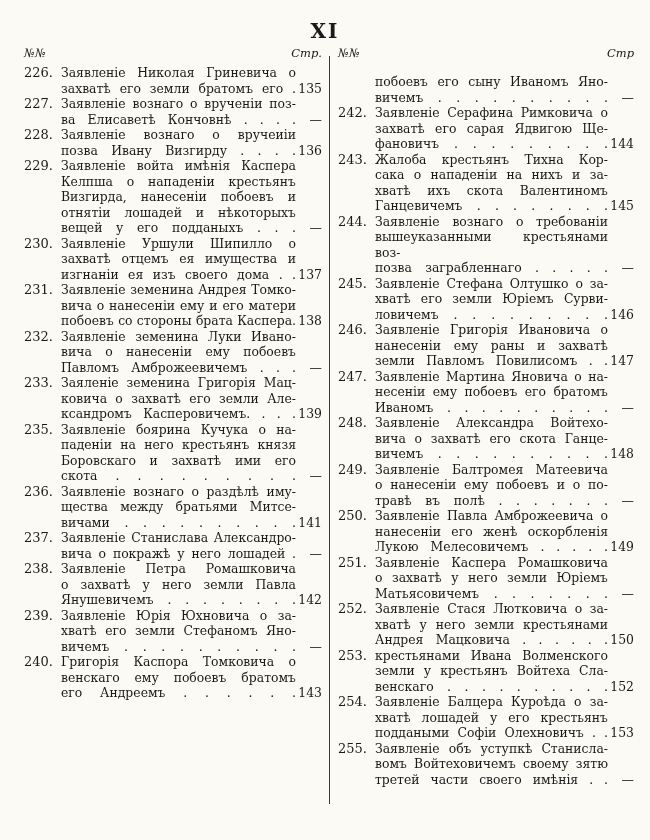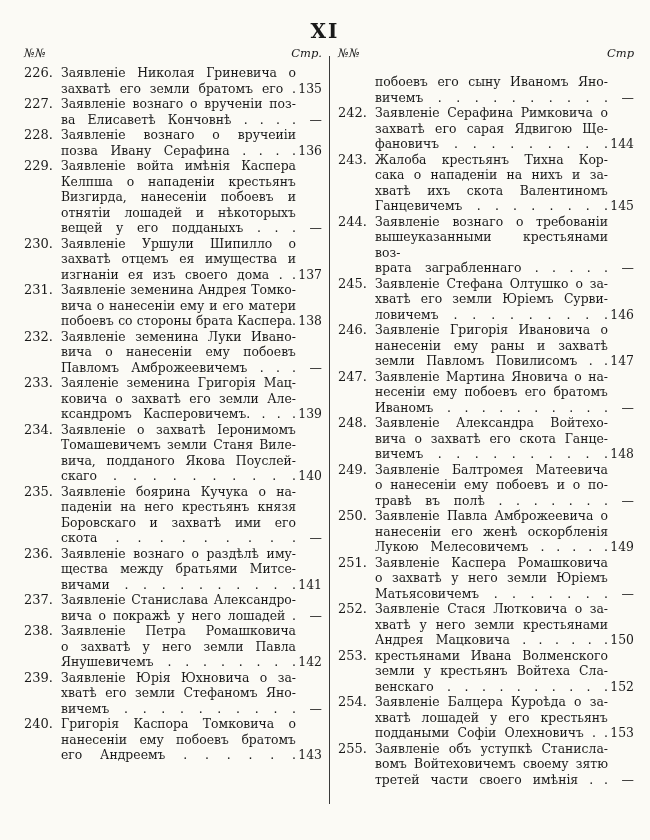--- a/index.html
+++ b/index.html
@@ -65,21 +65,21 @@
       </div>
       <div class="entry">
         <span class="num">227.</span>
         <div class="line">Заявленіе вознаго о врученіи поз-</div>
         <div class="line">ва Елисаветѣ Кончовнѣ . . . .</div>
         <span class="pg">—</span>
       </div>
       <div class="entry">
         <span class="num">228.</span>
         <div class="line">Заявленіе вознаго о вручеиіи</div>
-        <div class="line">позва Ивану Серафина . . . .</div>
+        <div class="line">позва Ивану Визгирду . . . .</div>
         <span class="pg">136</span>
       </div>
       <div class="entry">
         <span class="num">229.</span>
         <div class="line">Заявленіе войта имѣнія Каспера</div>
         <div class="line">Келпша о нападеніи крестьянъ</div>
         <div class="line">Визгирда, нанесеніи побоевъ и</div>
         <div class="line">отнятіи лошадей и нѣкоторыхъ</div>
         <div class="line">вещей у его подданыхъ . . .</div>
         <span class="pg">—</span>
@@ -106,28 +106,20 @@
         <span class="pg">—</span>
       </div>
       <div class="entry">
         <span class="num">233.</span>
         <div class="line">Заяленіе земенина Григорія Мац-</div>
         <div class="line">ковича о захватѣ его земли Але-</div>
         <div class="line">ксандромъ Касперовичемъ. . . .</div>
         <span class="pg">139</span>
       </div>
       <div class="entry">
-        <span class="num">234.</span>
-        <div class="line">Заявленіе о захватѣ Іеронимомъ</div>
-        <div class="line">Томашевичемъ земли Станя Виле-</div>
-        <div class="line">вича, подданого Якова Поуслей-</div>
-        <div class="line">скаго . . . . . . . . . .</div>
-        <span class="pg">140</span>
-      </div>
-      <div class="entry">
         <span class="num">235.</span>
         <div class="line">Заявленіе боярина Кучука о на-</div>
         <div class="line">паденіи на него крестьянъ князя</div>
         <div class="line">Боровскаго и захватѣ ими его</div>
         <div class="line">скота . . . . . . . . .</div>
         <span class="pg">—</span>
       </div>
       <div class="entry">
         <span class="num">236.</span>
         <div class="line">Заявленіе вознаго о раздѣлѣ иму-</div>
@@ -151,21 +143,21 @@
       <div class="entry">
         <span class="num">239.</span>
         <div class="line">Заявленіе Юрія Юхновича о за-</div>
         <div class="line">хватѣ его земли Стефаномъ Яно-</div>
         <div class="line">вичемъ . . . . . . . . . .</div>
         <span class="pg">—</span>
       </div>
       <div class="entry">
         <span class="num">240.</span>
         <div class="line">Григорія Каспора Томковича о</div>
-        <div class="line">нанесеніи ему побоевъ братомъ</div>
+        <div class="line">венскаго ему побоевъ братомъ</div>
         <div class="line">его Андреемъ . . . . . .</div>
         <span class="pg">143</span>
       </div>
     </div>
 </div>
 
 <div class="column" id="col-right">
   <div class="col-header">
     <span>№№</span>
     <span>Стр</span>
@@ -188,21 +180,21 @@
         <div class="line">Жалоба крестьянъ Тихна Кор-</div>
         <div class="line">сака о нападеніи на нихъ и за-</div>
         <div class="line">хватѣ ихъ скота Валентиномъ</div>
         <div class="line">Ганцевичемъ . . . . . . . .</div>
         <span class="pg">145</span>
       </div>
       <div class="entry">
         <span class="num">244.</span>
         <div class="line">Заявленіе вознаго о требованіи</div>
         <div class="line">вышеуказанными крестьянами воз-</div>
-        <div class="line">врата заграбленнаго . . . . .</div>
+        <div class="line">позва заграбленнаго . . . . .</div>
         <span class="pg">—</span>
       </div>
       <div class="entry">
         <span class="num">245.</span>
         <div class="line">Заявленіе Стефана Олтушко о за-</div>
         <div class="line">хватѣ его земли Юріемъ Сурви-</div>
         <div class="line">ловичемъ . . . . . . . . .</div>
         <span class="pg">146</span>
       </div>
       <div class="entry">

